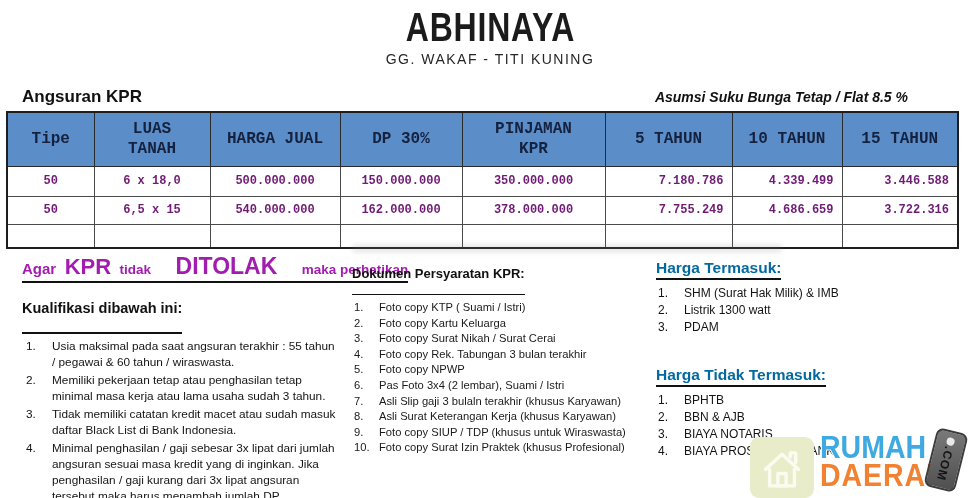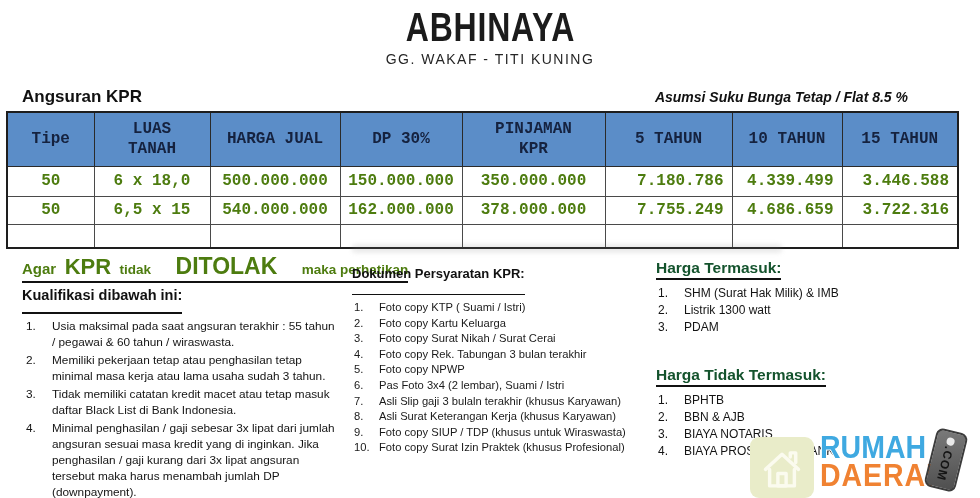--- a/index.html
+++ b/index.html
@@ -20,57 +20,57 @@
   
   table.kpr { position:absolute; left:6px; top:111px; border-collapse:collapse; table-layout:fixed;font-family:Liberation Mono, monospace; }
   table.kpr th, table.kpr td { border:1px solid #4a4a4a; }
   table.kpr { border:2px solid #1e1e1e; }
   table.kpr thead th {
     background:#5b8dc8; color:#15223f; font-size:16px; font-weight:700;
     text-align:center; vertical-align:middle; height:54px; white-space:pre-line; line-height:1.25;
     border-color:#2a2a2a;
   }
   table.kpr tbody td {
-    font-size:16px; font-weight:700; color:#4d7c0f; text-align:center; vertical-align:middle;
+    font-size:12px; font-weight:700; color:#701a75; text-align:center; vertical-align:middle;
     background:#fff;
   }
   table.kpr tbody tr.r1 td { height:30px; }
   table.kpr tbody tr.r2 td { height:28px; }
   table.kpr tbody tr.r3 td { height:24px; }
   table.kpr tbody td.num { text-align:right; padding-right:8px; }
 
   
   .wm-smudge { position:absolute; left:352px; top:244px; width:430px; height:9px;
                background:rgba(130,130,130,0.16); filter:blur(2px); border-radius:4px; }
 
   
   .col-left { position:absolute; left:22px; top:253px; width:316px; }
   .ql-head { display:inline-block; border-bottom:2px solid #111; padding-bottom:1px; white-space:nowrap; }
-  .ql-head span { font-weight:700; color:#4d7c0f; }
+  .ql-head span { font-weight:700; color:#a21caf; }
   .ql-a { font-size:15px; }
   .ql-kpr { font-size:22px; margin:0 4px; }
   .ql-t { font-size:13.5px; }
   .ql-d { font-size:23px; margin:0 20px; }
   .ql-r { font-size:13.5px; }
-  .ql-sub { display:inline-block; margin-top:4px; font-size:14.5px; font-weight:700;
-            border-bottom:2px solid #111; padding-bottom:9px; color:#111; }
+  .ql-sub { display:inline-block; margin-top:17px; font-size:14.5px; font-weight:700;
+            border-bottom:2px solid #111; padding-bottom:16px; color:#111; }
   ol.plain { list-style:none; margin-top:4px; }
   ol.plain li { position:relative; padding-left:30px; }
   ol.plain li .n { position:absolute; left:4px; top:0; }
   .col-left ol.plain li { font-size:11.8px; line-height:16px; margin-bottom:2px; color:#141414; }
 
   .col-mid { position:absolute; left:352px; top:264px; width:310px; }
   .mid-head { display:inline-block; font-size:13px; font-weight:700; color:#111;
               border-bottom:1.5px solid #111; padding-bottom:13px; }
   .col-mid ol.plain { margin-top:5px; }
   .col-mid ol.plain li { font-size:11.2px; line-height:15.6px; color:#1a1a1a; padding-left:27px; }
   .col-mid ol.plain li .n { left:2px; }
 
   .col-right { position:absolute; left:656px; top:259px; width:280px; }
-  .right-head { display:inline-block; font-size:15.5px; font-weight:700; color:#14532d;
+  .right-head { display:inline-block; font-size:15.5px; font-weight:700; color:#0369a1;
                 border-bottom:2px solid #111; padding-bottom:1px; }
   .col-right ol.plain { margin-top:5px; }
   .col-right ol.plain li { font-size:12px; line-height:17px; color:#141414; padding-left:28px; }
   .col-right ol.plain li .n { left:2px; }
   .right-gap { height:30px; }
 
   
   .logo { position:absolute; left:748px; top:430px; width:232px; height:68px; z-index:5; }
   .logo-house { position:absolute; left:2px; top:7px; width:64px; height:61px;
                 background:#e9ecc9; border-radius:9px; display:flex; align-items:center; justify-content:center; }
@@ -170,21 +170,21 @@
       <span class="ql-a">Agar</span>
       <span class="ql-kpr">KPR</span>
       <span class="ql-t">tidak</span>
       <span class="ql-d">DITOLAK</span>
       <span class="ql-r">maka perhatikan</span>
     </div><br>
     <div class="ql-sub">Kualifikasi dibawah ini:</div>
     <ol class="plain">
       <li><span class="n">1.</span><span>Usia  maksimal pada saat angsuran terakhir : 55 tahun / pegawai &amp; 60 tahun / wiraswasta.</span></li>
       <li><span class="n">2.</span><span>Memiliki pekerjaan tetap  atau penghasilan tetap minimal masa kerja atau lama usaha  sudah 3 tahun.</span></li>
-      <li><span class="n">3.</span><span>Tidak memiliki catatan kredit macet atau tetap masuk daftar Black List di Bank Indonesia.</span></li>
+      <li><span class="n">3.</span><span>Tidak memiliki catatan kredit macet atau sudah masuk daftar Black List di Bank Indonesia.</span></li>
       <li><span class="n">4.</span><span>Minimal penghasilan / gaji  sebesar 3x lipat dari jumlah angsuran  sesuai masa kredit yang di inginkan. Jika penghasilan / gaji kurang dari 3x lipat angsuran tersebut maka harus menambah jumlah DP (downpayment).</span></li>
       <li><span class="n">5.</span><span>Memberikan data / dokumen persyaratan KPR dengan lengkap dan benar tanpa ada manipulasi data.</span></li>
     </ol>
   </div>
 
   <div class="col-mid">
     <div class="mid-head">Dokumen Persyaratan KPR:</div>
     <ol class="plain">
       <li><span class="n">1.</span><span>Foto copy KTP ( Suami / Istri)</span></li>
       <li><span class="n">2.</span><span>Foto copy Kartu Keluarga</span></li>

